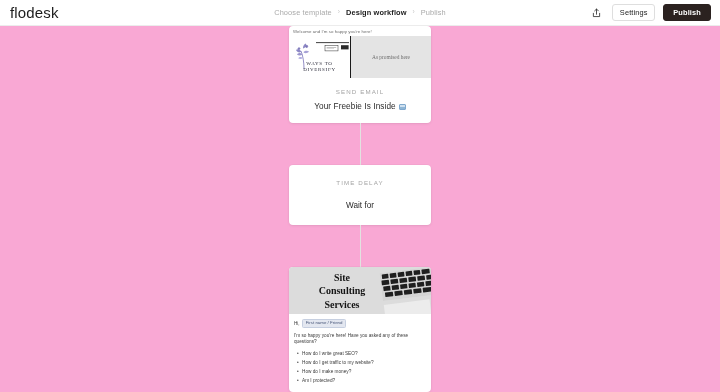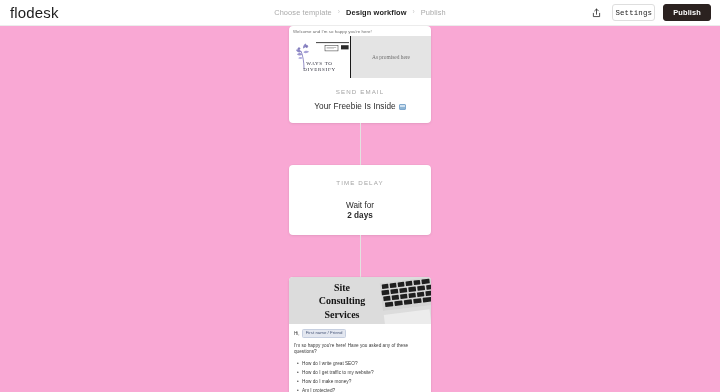--- a/index.html
+++ b/index.html
@@ -90,21 +90,20 @@
     letter-spacing: 0.15px;
     cursor: pointer;
     white-space: nowrap;
   }
   .btn-secondary {
     min-width: 43px;
     padding: 0 0;
     background: #ffffff;
     border: 1px solid #dedede;
     color: #1c1c1c;
-    font-family: Liberation Mono, monospace;
   }
   .btn-primary {
     min-width: 39px;
     padding: 0 9px;
     background: #2b2220;
     border: 1px solid #2b2220;
     color: #ffffff;
     font-weight: 700;
   }
 
@@ -393,21 +392,20 @@
         </div>
       </div>
     </div>
 
     <div class="connector"></div>
 
     <div class="card delay">
       <div class="card-body">
         <div class="kicker">TIME DELAY</div>
         <div class="delay-line1">Wait for</div>
-        <div class="delay-line2">2 days</div>
       </div>
     </div>
 
     <div class="connector"></div>
 
     <div class="card">
       <div class="hero2">
         <div class="hero2-title">Site<br>Consulting<br>Services</div>
         <div class="kbd-body"></div>
         <svg class="kbd" viewBox="0 0 52 28">

